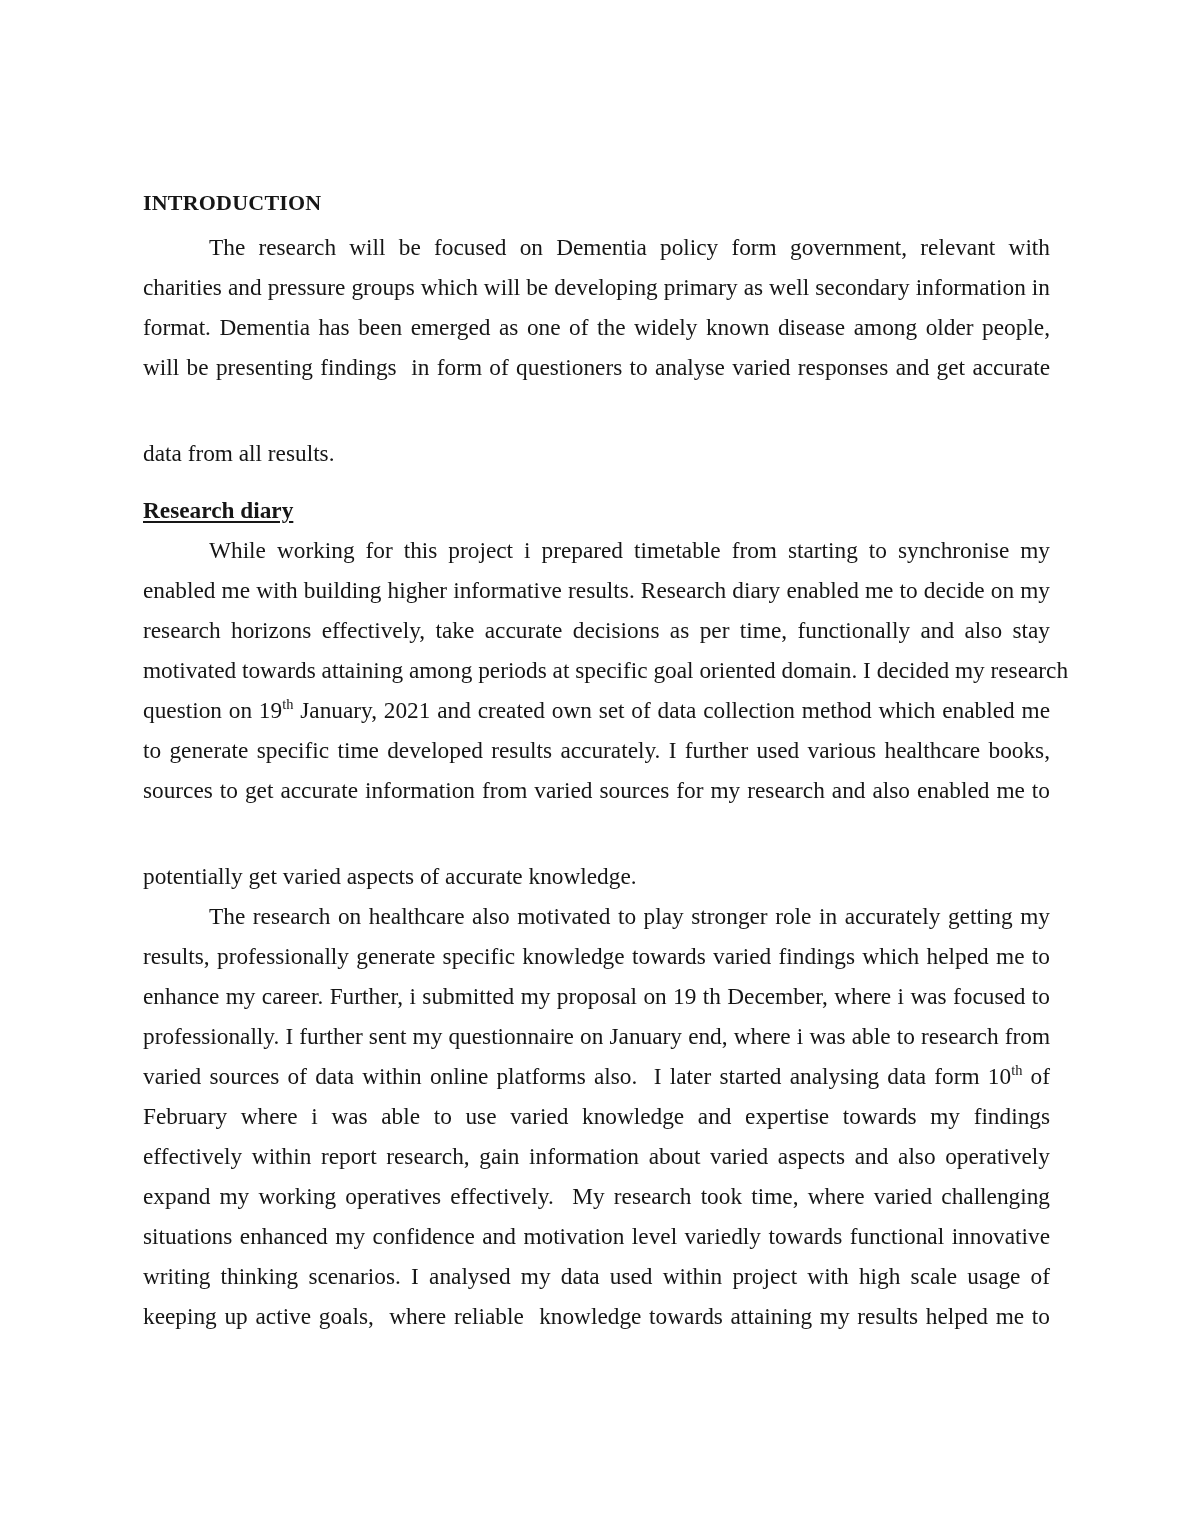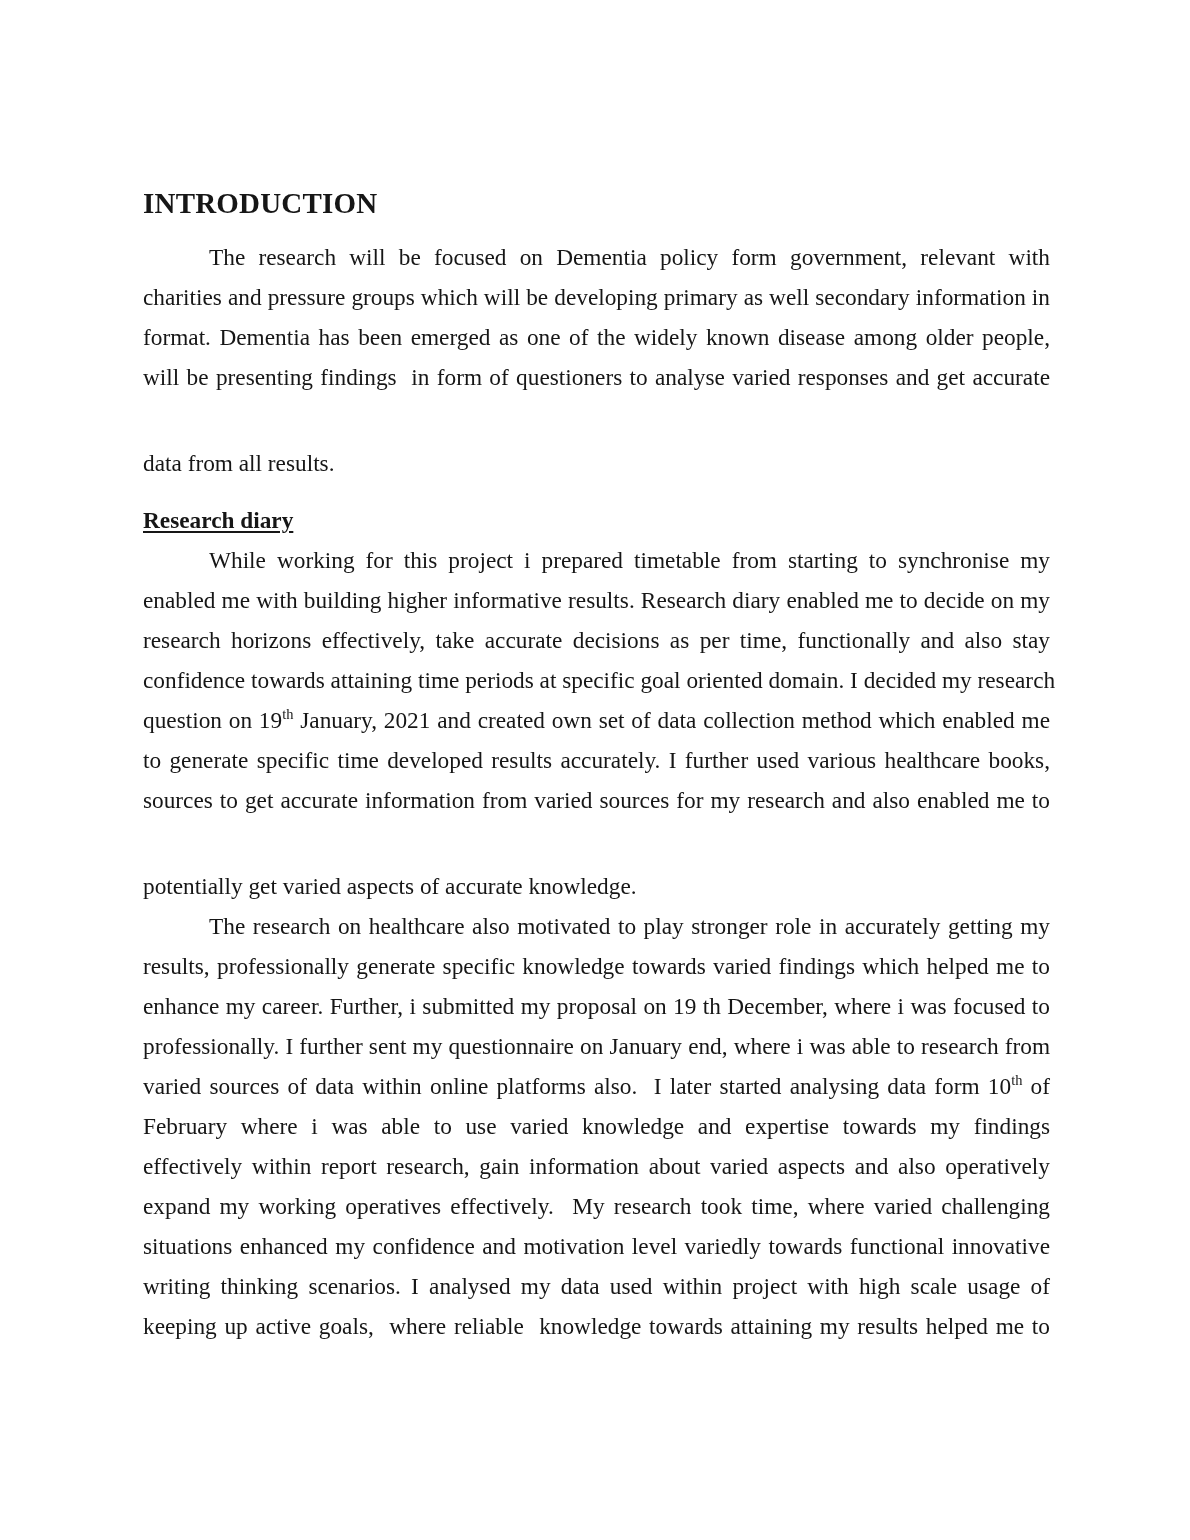--- a/index.html
+++ b/index.html
@@ -16,25 +16,25 @@
   }
   .content {
     position: absolute;
     left: 143px;
     top: 186px;
     width: 907px;
     color: #161616;
     font-family: "Liberation Serif", "DejaVu Serif", serif;
   }
   h1.doc-heading {
-    font-size: 29px;
+    font-size: 22px;
     line-height: 34px;
     font-weight: bold;
     letter-spacing: 0.2px;
-    margin: 0 0 17px 0;
+    margin: 0 0 7px 0;
   }
   h2.doc-subheading {
     font-size: 23.3px;
     line-height: 40px;
     font-weight: bold;
     text-decoration: underline;
     text-underline-offset: 3px;
     margin: 17px 0 0 0;
   }
   .para {
@@ -71,21 +71,21 @@
         <div class="line">charities and pressure groups which will be developing primary as well secondary information in</div>
         <div class="line">format. Dementia has been emerged as one of the widely known disease among older people,</div>
         <div class="line">will be presenting findings&nbsp; in form of questioners to analyse varied responses and get accurate</div>
         <div class="line last">data from all results.</div>
       </div>
     <h2 class="doc-subheading">Research diary</h2>
     <div class="para">
         <div class="line first">While working for this project i prepared timetable from starting to synchronise my</div>
         <div class="line">enabled me with building higher informative results. Research diary enabled me to decide on my</div>
         <div class="line">research horizons effectively, take accurate decisions as per time, functionally and also stay</div>
-        <div class="line">confidence towards attaining time periods at specific goal oriented domain. I decided my research</div>
+        <div class="line">motivated towards attaining among periods at specific goal oriented domain. I decided my research</div>
         <div class="line">question on 19<sup>th</sup> January, 2021 and created own set of data collection method which enabled me</div>
         <div class="line">to generate specific time developed results accurately. I further used various healthcare books,</div>
         <div class="line">sources to get accurate information from varied sources for my research and also enabled me to</div>
         <div class="line last">potentially get varied aspects of accurate knowledge.</div>
       </div>
     <div class="para">
         <div class="line first">The research on healthcare also motivated to play stronger role in accurately getting my</div>
         <div class="line">results, professionally generate specific knowledge towards varied findings which helped me to</div>
         <div class="line">enhance my career. Further, i submitted my proposal on 19 th December, where i was focused to</div>
         <div class="line">professionally. I further sent my questionnaire on January end, where i was able to research from</div>

